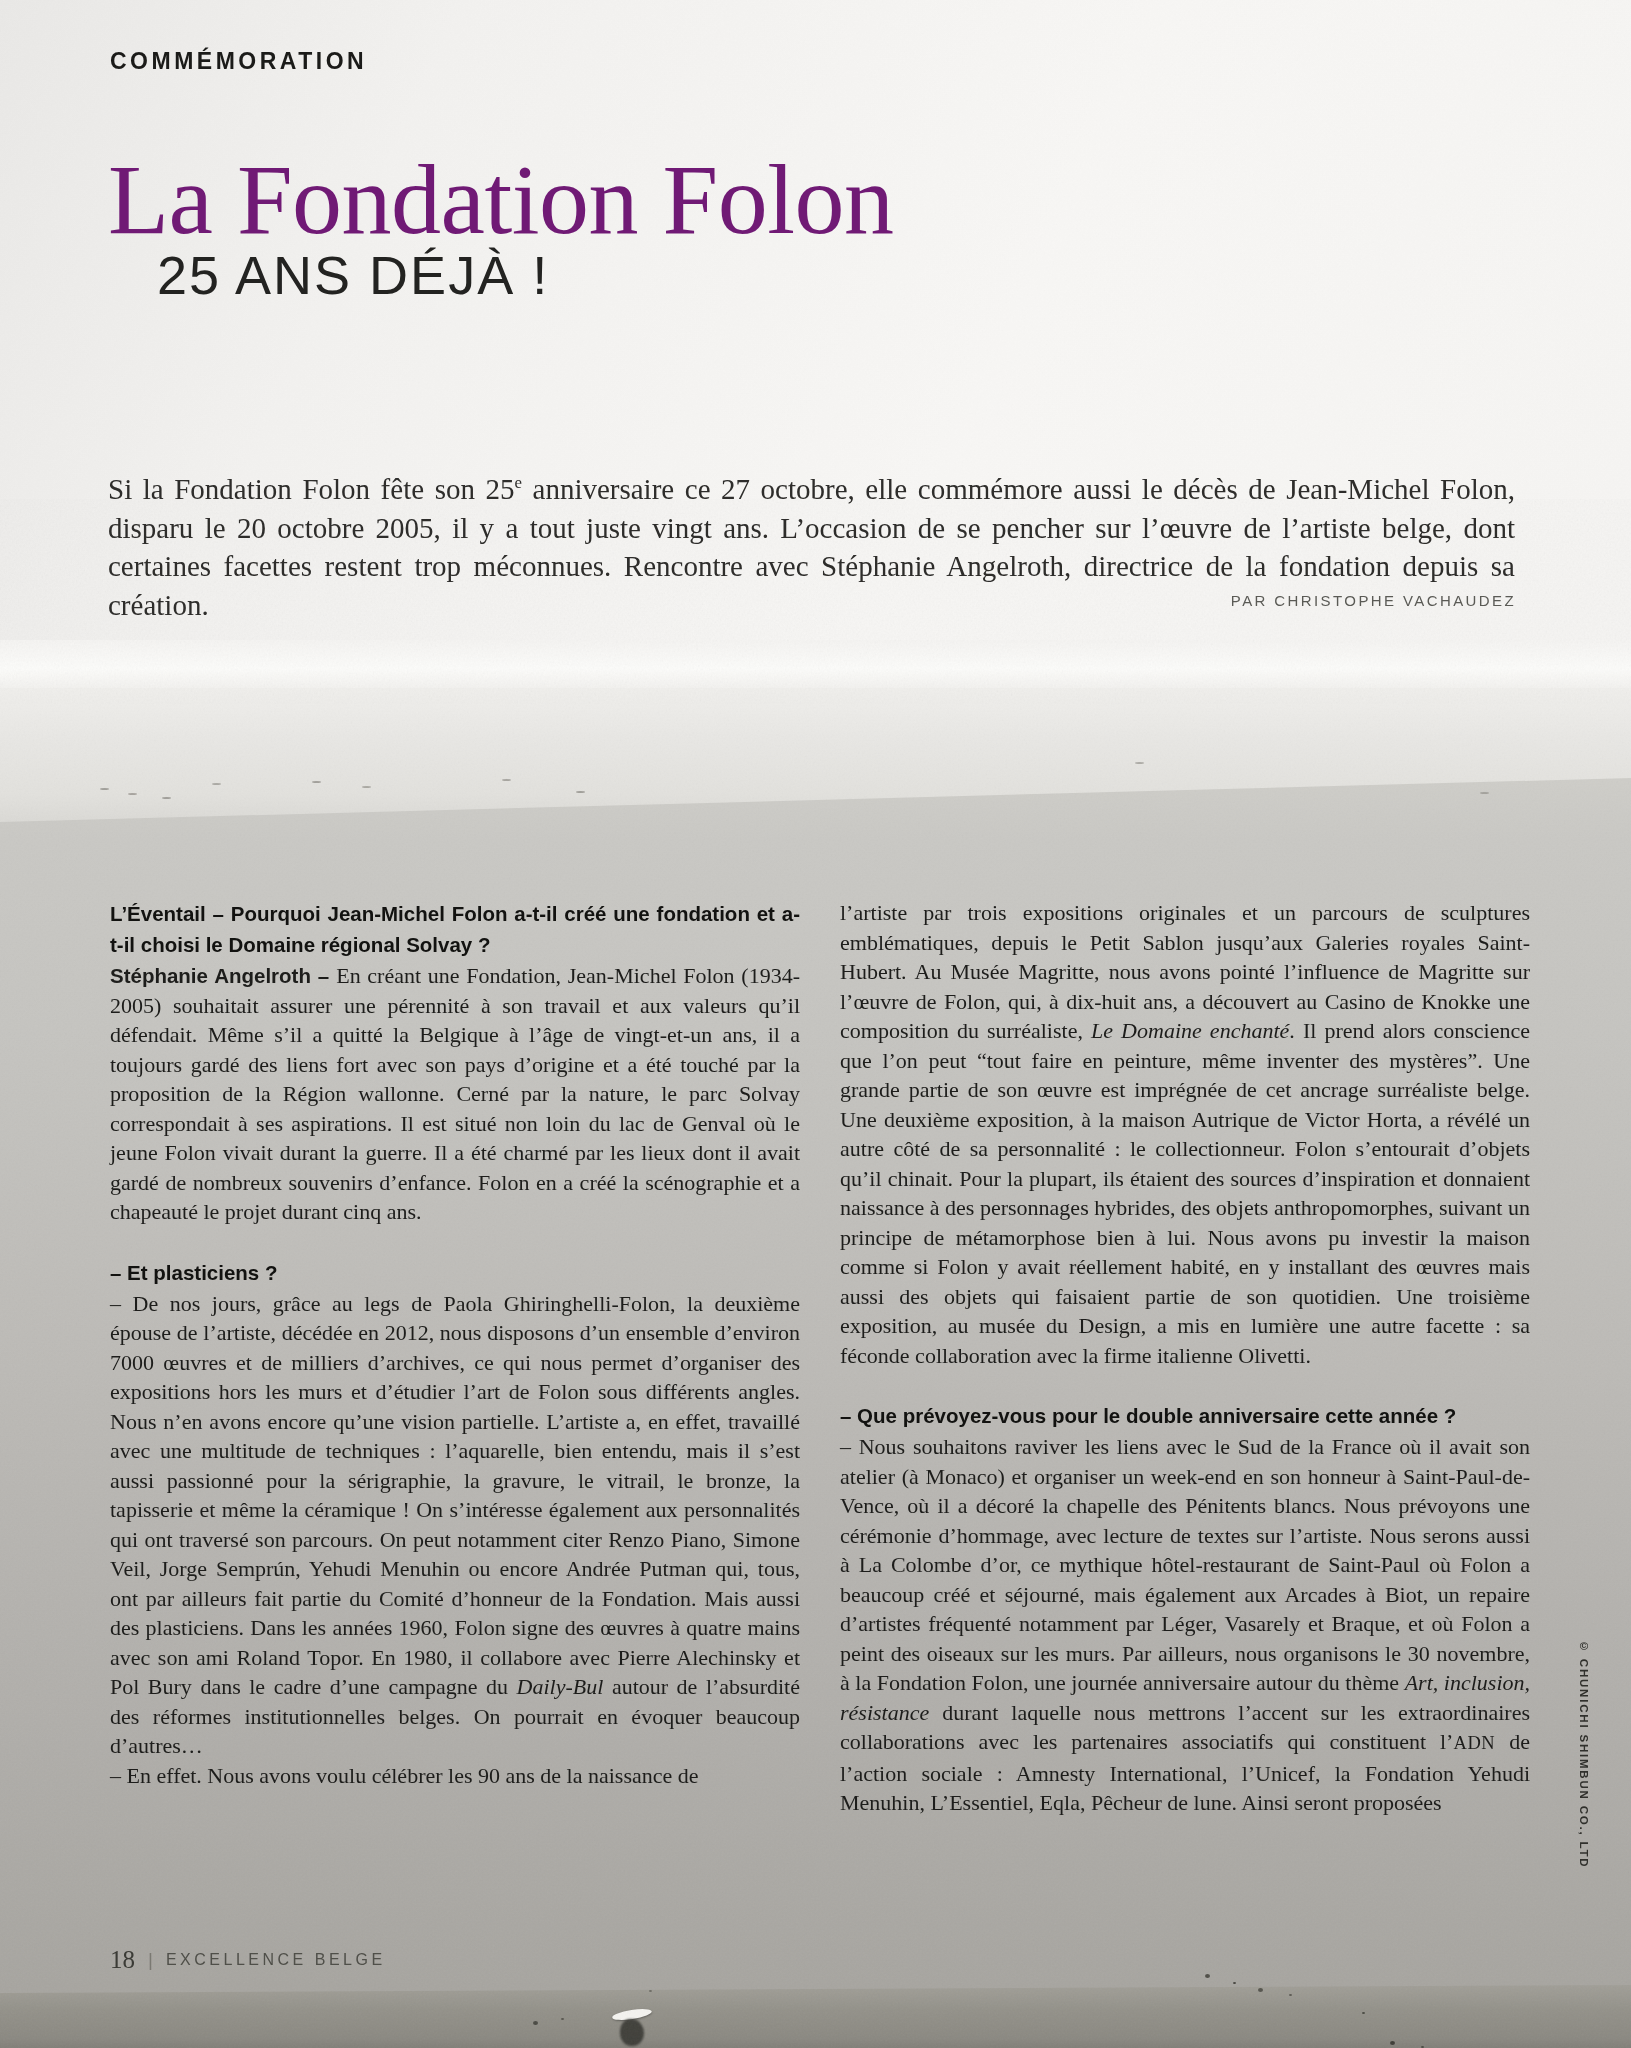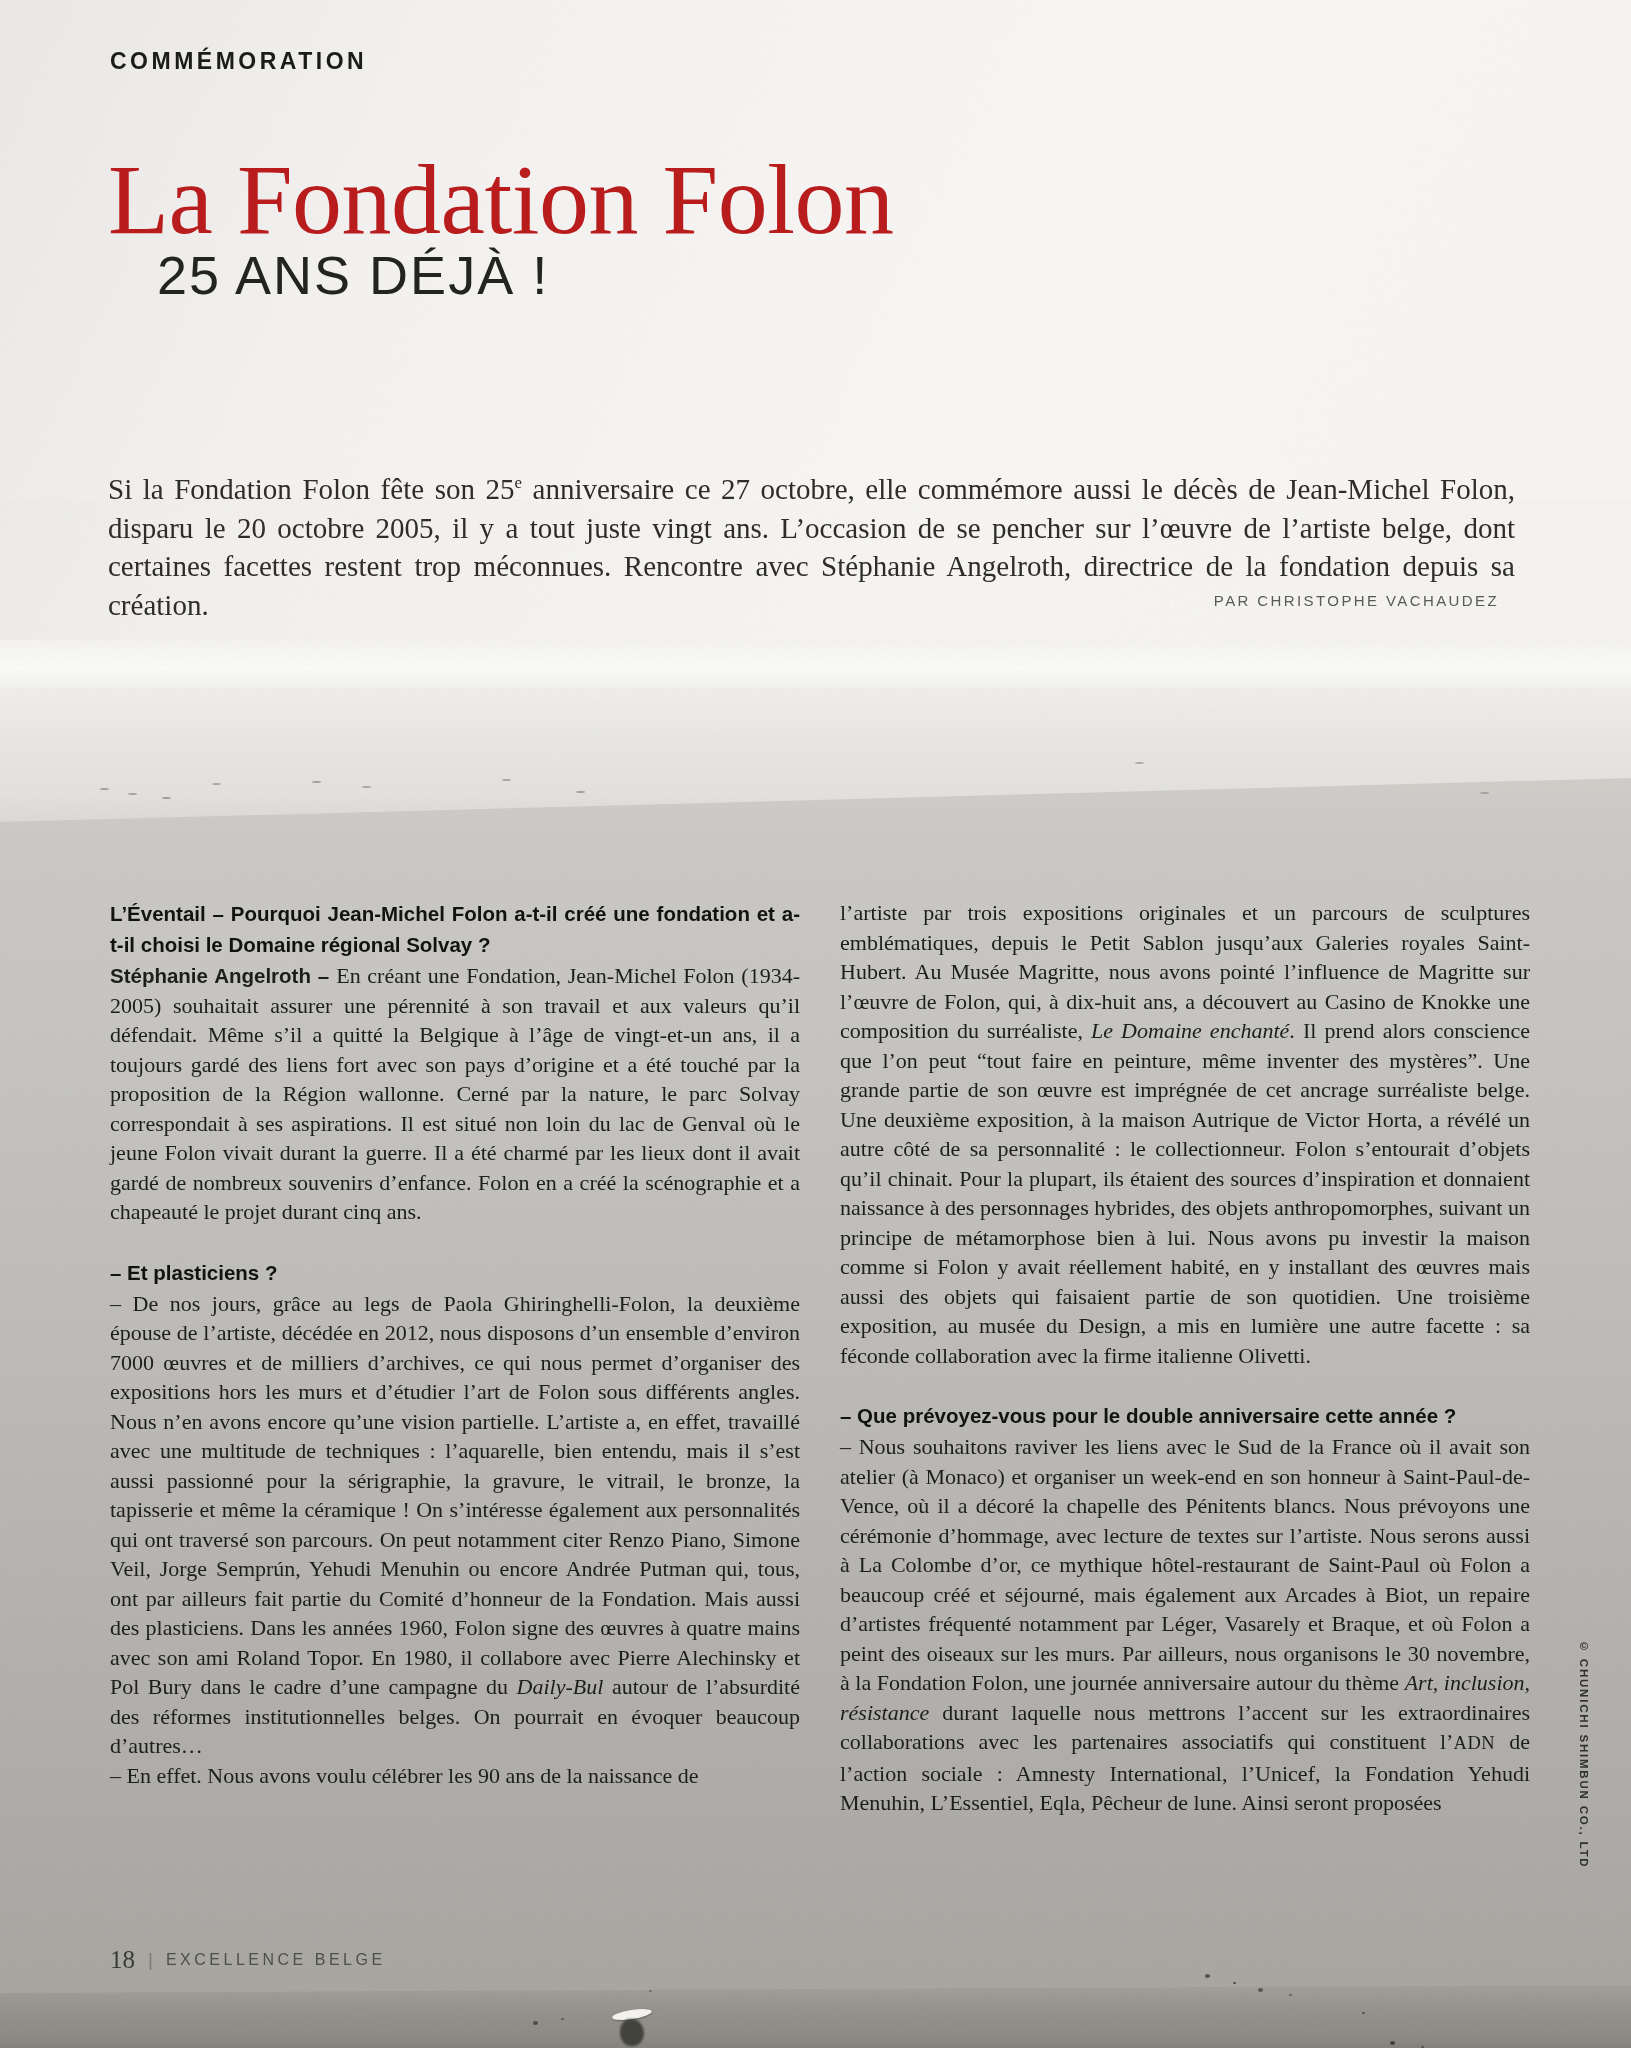--- a/index.html
+++ b/index.html
@@ -32,27 +32,27 @@
   .bird-wing{position:absolute;left:612px;top:2010px;width:40px;height:9px;border-radius:50%;
        background:#f4f3ef;transform:rotate(-9deg);box-shadow:0 1px 2px rgba(0,0,0,.35);}
   .bird-body{position:absolute;left:620px;top:2019px;width:24px;height:27px;border-radius:45% 55% 50% 50%;
        background:#33332e;filter:blur(1.2px);opacity:.85;}
   .grain{position:absolute;left:0;top:0;z-index:6;pointer-events:none;}
   
   .layer{position:absolute;z-index:10;}
   .kicker{left:110px;top:48px;font-family:"Liberation Sans",sans-serif;font-weight:700;
        font-size:23px;letter-spacing:3.5px;color:#1b1b19;}
   .title{left:108px;top:150px;font-family:"Liberation Serif",serif;font-weight:400;
-       font-size:100px;line-height:100px;color:#b91c1c;letter-spacing:-0.5px;}
+       font-size:100px;line-height:100px;color:#701a75;letter-spacing:-0.5px;}
   .subtitle{left:110px;top:246px;font-family:"Liberation Sans",sans-serif;font-weight:300;
        font-size:54px;line-height:58px;letter-spacing:2px;color:#232321;margin-left:47px;}
   .intro{left:108px;top:470px;width:1407px;font-size:29px;line-height:38.5px;color:#2e2d2b;
        text-align:justify;margin:0;hyphens:auto;}
   .intro sup{font-size:0.58em;vertical-align:super;line-height:0;}
-  .byline{top:592px;right:132px;font-family:"Liberation Sans",sans-serif;font-size:15px;
+  .byline{top:592px;right:115px;font-family:"Liberation Sans",sans-serif;font-size:15px;
        letter-spacing:2.4px;color:#5a5a55;}
   .columns{left:110px;top:898px;width:1420px;display:flex;gap:40px;}
   .col{width:690px;color:#1d1d1b;}
   .col p{margin:0;text-align:justify;hyphens:auto;font-size:22px;line-height:29.5px;}
   .col p.q{font-family:"Liberation Sans",sans-serif;font-weight:700;font-size:20.5px;
        line-height:31px;color:#121210;}
   .col p.q + p.a{margin-top:1px;}
   .col p.a + p.q, .col p.a + p.a.break{margin-top:30px;}
   .col p.q{margin-top:30px;}
   .col p.q:first-child, .col p.a:first-child{margin-top:0;}

